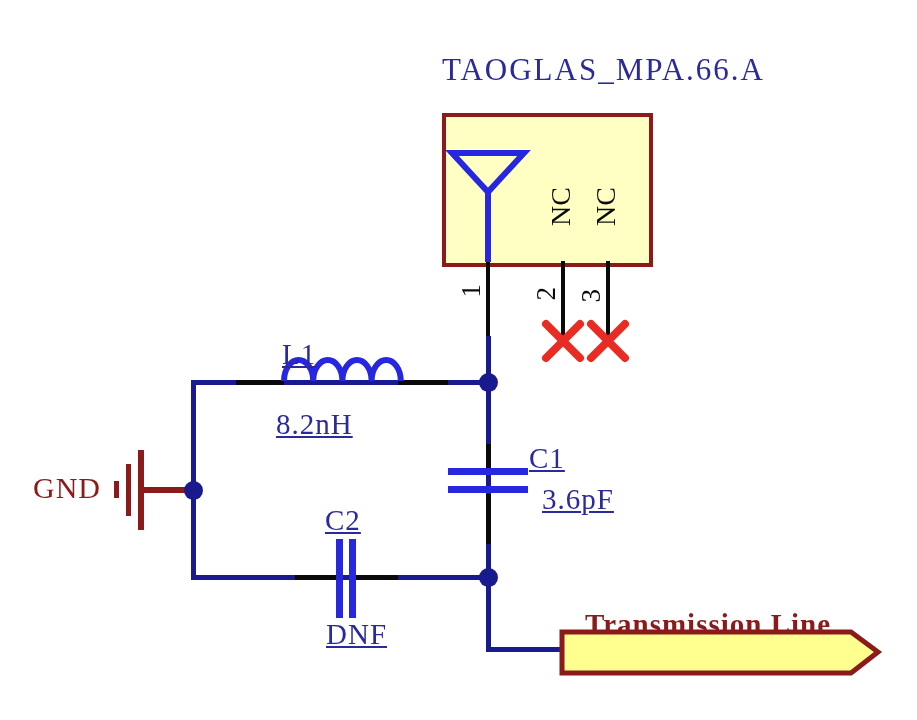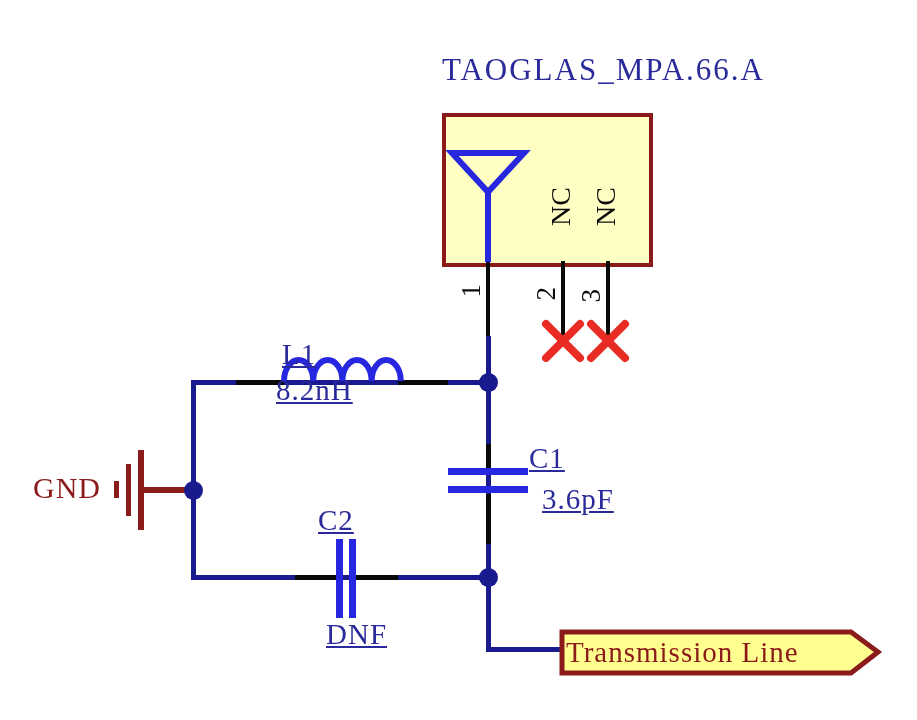--- a/index.html
+++ b/index.html
@@ -31,22 +31,22 @@
   .dot{position:absolute;width:19px;height:19px;border-radius:50%;background:var(--wire);}
   .ant-box{
     position:absolute;left:442px;top:113px;width:203px;height:146px;
     border:4px solid var(--dark-red);background:var(--box-fill);
   }
   svg.overlay{position:absolute;left:0;top:0;pointer-events:none;}
   .stroke-comp{stroke:var(--component);fill:none;}
   .stroke-x{stroke:var(--x-red);fill:none;}
   .flag-shape{fill:var(--flag-fill);stroke:var(--dark-red);}
   .flag-text{
-    position:absolute;left:566px;top:638px;width:284px;
-    font-size:29px;letter-spacing:1px;color:var(--dark-red);line-height:1;
+    position:absolute;left:566px;top:610px;width:284px;text-align:center;
+    font-size:29px;letter-spacing:1px;color:var(--dark-red);line-height:1;font-weight:bold;
   }
 </style>
 </head>
 <body>
 
 <div class="canvas">
 
   <div class="t blue title" style="left:442px;top:54px">TAOGLAS_MPA.66.A</div>
 
   <div class="ant-box"></div>
@@ -100,25 +100,25 @@
       <line x1="546" y1="358" x2="580" y2="324"></line>
     </g>
     <g class="stroke-x" stroke-width="8" stroke-linecap="round">
       <line x1="591" y1="324" x2="625" y2="358"></line>
       <line x1="591" y1="358" x2="625" y2="324"></line>
     </g>
     <polygon class="flag-shape" stroke-width="5" points="562,632 851,632 878,652 851,673 562,673"></polygon>
   </svg>
 
   <div class="t blue lbl" style="left:282px;top:340px">L1</div>
-  <div class="t blue lbl" style="left:276px;top:376px">8.2nH</div>
+  <div class="t blue lbl" style="left:276px;top:410px">8.2nH</div>
 
   <div class="t blue lbl" style="left:529px;top:444px">C1</div>
   <div class="t blue lbl" style="left:542px;top:485px">3.6pF</div>
 
-  <div class="t blue lbl" style="left:318px;top:506px">C2</div>
+  <div class="t blue lbl" style="left:325px;top:506px">C2</div>
   <div class="t blue lbl" style="left:326px;top:620px">DNF</div>
 
   <div class="t dred" style="left:33px;top:473px;font-size:30px;letter-spacing:1px">GND</div>
 
   <div class="flag-text t">Transmission Line</div>
 
 </div>
 
 </body></html>

